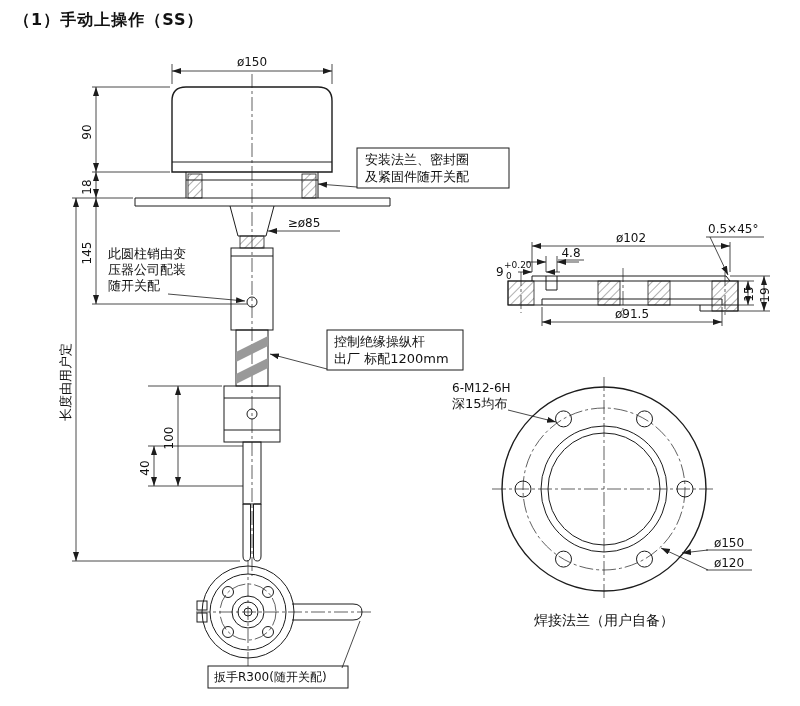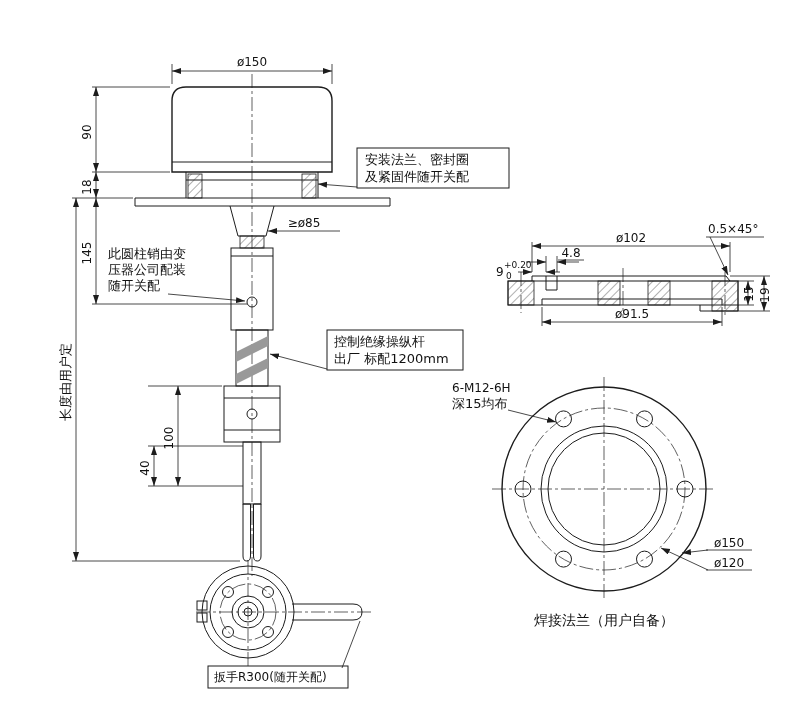--- a/index.html
+++ b/index.html
@@ -19,20 +19,21 @@
   .ts{font-size:9px;}
   .cn{font-size:13px;}
   .cap{font-size:14px;}
   .box{fill:none;stroke:#1c1c1c;stroke-width:1;}
   .arrow{fill:#1c1c1c;}
 </style>
 </head>
 <body>
 
 <div class="page">
+  <div class="title">（1）手动上操作（SS）</div>
 
   <svg width="800" height="706" viewBox="0 0 800 706">
     <defs>
       <pattern id="h" width="6" height="6" patternUnits="userSpaceOnUse" patternTransform="rotate(45)">
         <line x1="0" y1="0" x2="0" y2="6" stroke="#3a3a3a" stroke-width="0.8"></line>
       </pattern>
       <marker id="arr" markerWidth="11" markerHeight="8" refX="9" refY="3" orient="auto" markerUnits="userSpaceOnUse">
         <path class="arrow" d="M0,0 L9,3 L0,6 Z"></path>
       </marker>
       <marker id="arrS" markerWidth="11" markerHeight="8" refX="9" refY="3" orient="auto-start-reverse" markerUnits="userSpaceOnUse">

